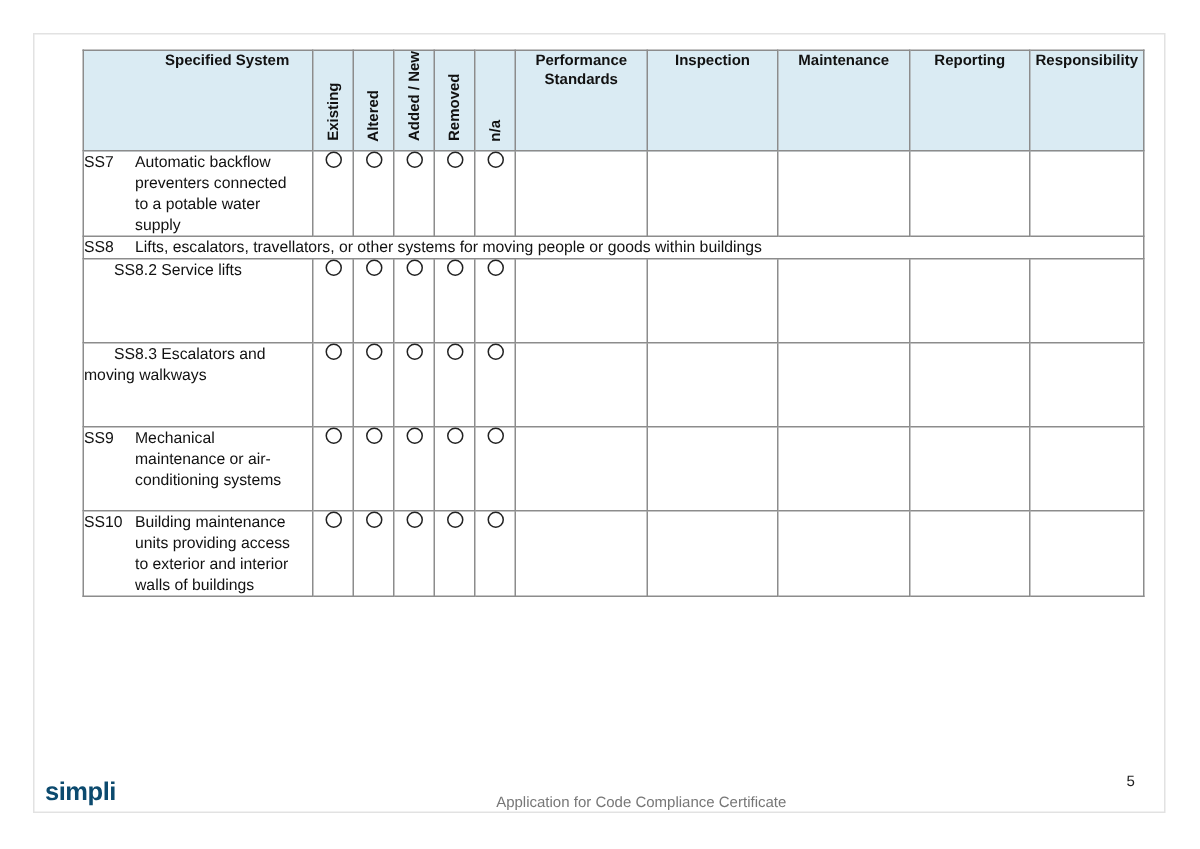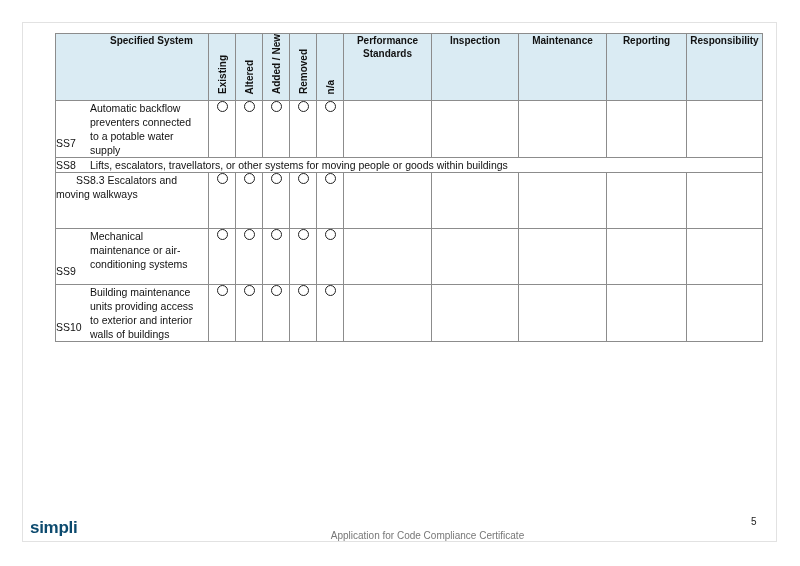--- a/index.html
+++ b/index.html
@@ -9,21 +9,21 @@
          border:1px solid #e2e2e2; box-sizing:border-box; }
   table.spec { position:absolute; left:55px; top:33px; border-collapse:collapse;
          table-layout:fixed; font-size:10.5px; line-height:14px; }
   table.spec td, table.spec th { border:1px solid #8c8c8c; padding:0; vertical-align:top; }
   thead th { background:#daebf3; font-weight:bold; font-size:10px; line-height:13px;
          text-align:center; padding-top:3px; height:63px; }
   thead th.rot { padding:0; vertical-align:bottom; }
   thead th.rot div { writing-mode:vertical-rl; transform:rotate(180deg);
          margin:0 auto 6px auto; white-space:nowrap; }
   td.sys { padding:2px 3px 0 4px; }
-  .code { display:inline-block; width:34px; vertical-align:top;margin-top:35px; }
+  .code { display:inline-block; width:34px; vertical-align:top; }
   .desc { display:inline-block; width:110px; vertical-align:top; }
   .subcode { display:inline-block; padding-left:20px; }
   td.radio { text-align:center; padding-top:3px; }
   .circle { display:inline-block; width:9px; height:9px; border:1.5px solid #222;
          border-radius:50%; }
   td.group { padding:1px 4px; height:12px; white-space:nowrap; }
   .group-code { display:inline-block; width:34px; }
   .footer-logo { position:absolute; left:30px; top:518px; color:#0c4a6e;
          font-weight:bold; font-size:17px; letter-spacing:-0.3px; }
   .footer-title { position:absolute; left:0; width:855px; text-align:center; top:530px;
@@ -88,20 +88,33 @@
       <td></td>
       <td></td>
       <td></td>
     </tr>
 
     <tr>
       <td class="group" colspan="11"><span class="group-code">SS8</span><span>Lifts, escalators, travellators, or other systems for moving people or goods within buildings</span></td>
     </tr>
 
 
+    <tr style="height:56px">
+      <td class="sys"><span class="subcode">SS8.2</span> <span>Service lifts</span></td>
+      <td class="radio"><span class="circle"></span></td>
+      <td class="radio"><span class="circle"></span></td>
+      <td class="radio"><span class="circle"></span></td>
+      <td class="radio"><span class="circle"></span></td>
+      <td class="radio"><span class="circle"></span></td>
+      <td></td>
+      <td></td>
+      <td></td>
+      <td></td>
+      <td></td>
+    </tr>
 
     <tr style="height:56px">
       <td class="sys"><span class="subcode">SS8.3</span> <span>Escalators and moving walkways</span></td>
       <td class="radio"><span class="circle"></span></td>
       <td class="radio"><span class="circle"></span></td>
       <td class="radio"><span class="circle"></span></td>
       <td class="radio"><span class="circle"></span></td>
       <td class="radio"><span class="circle"></span></td>
       <td></td>
       <td></td>

